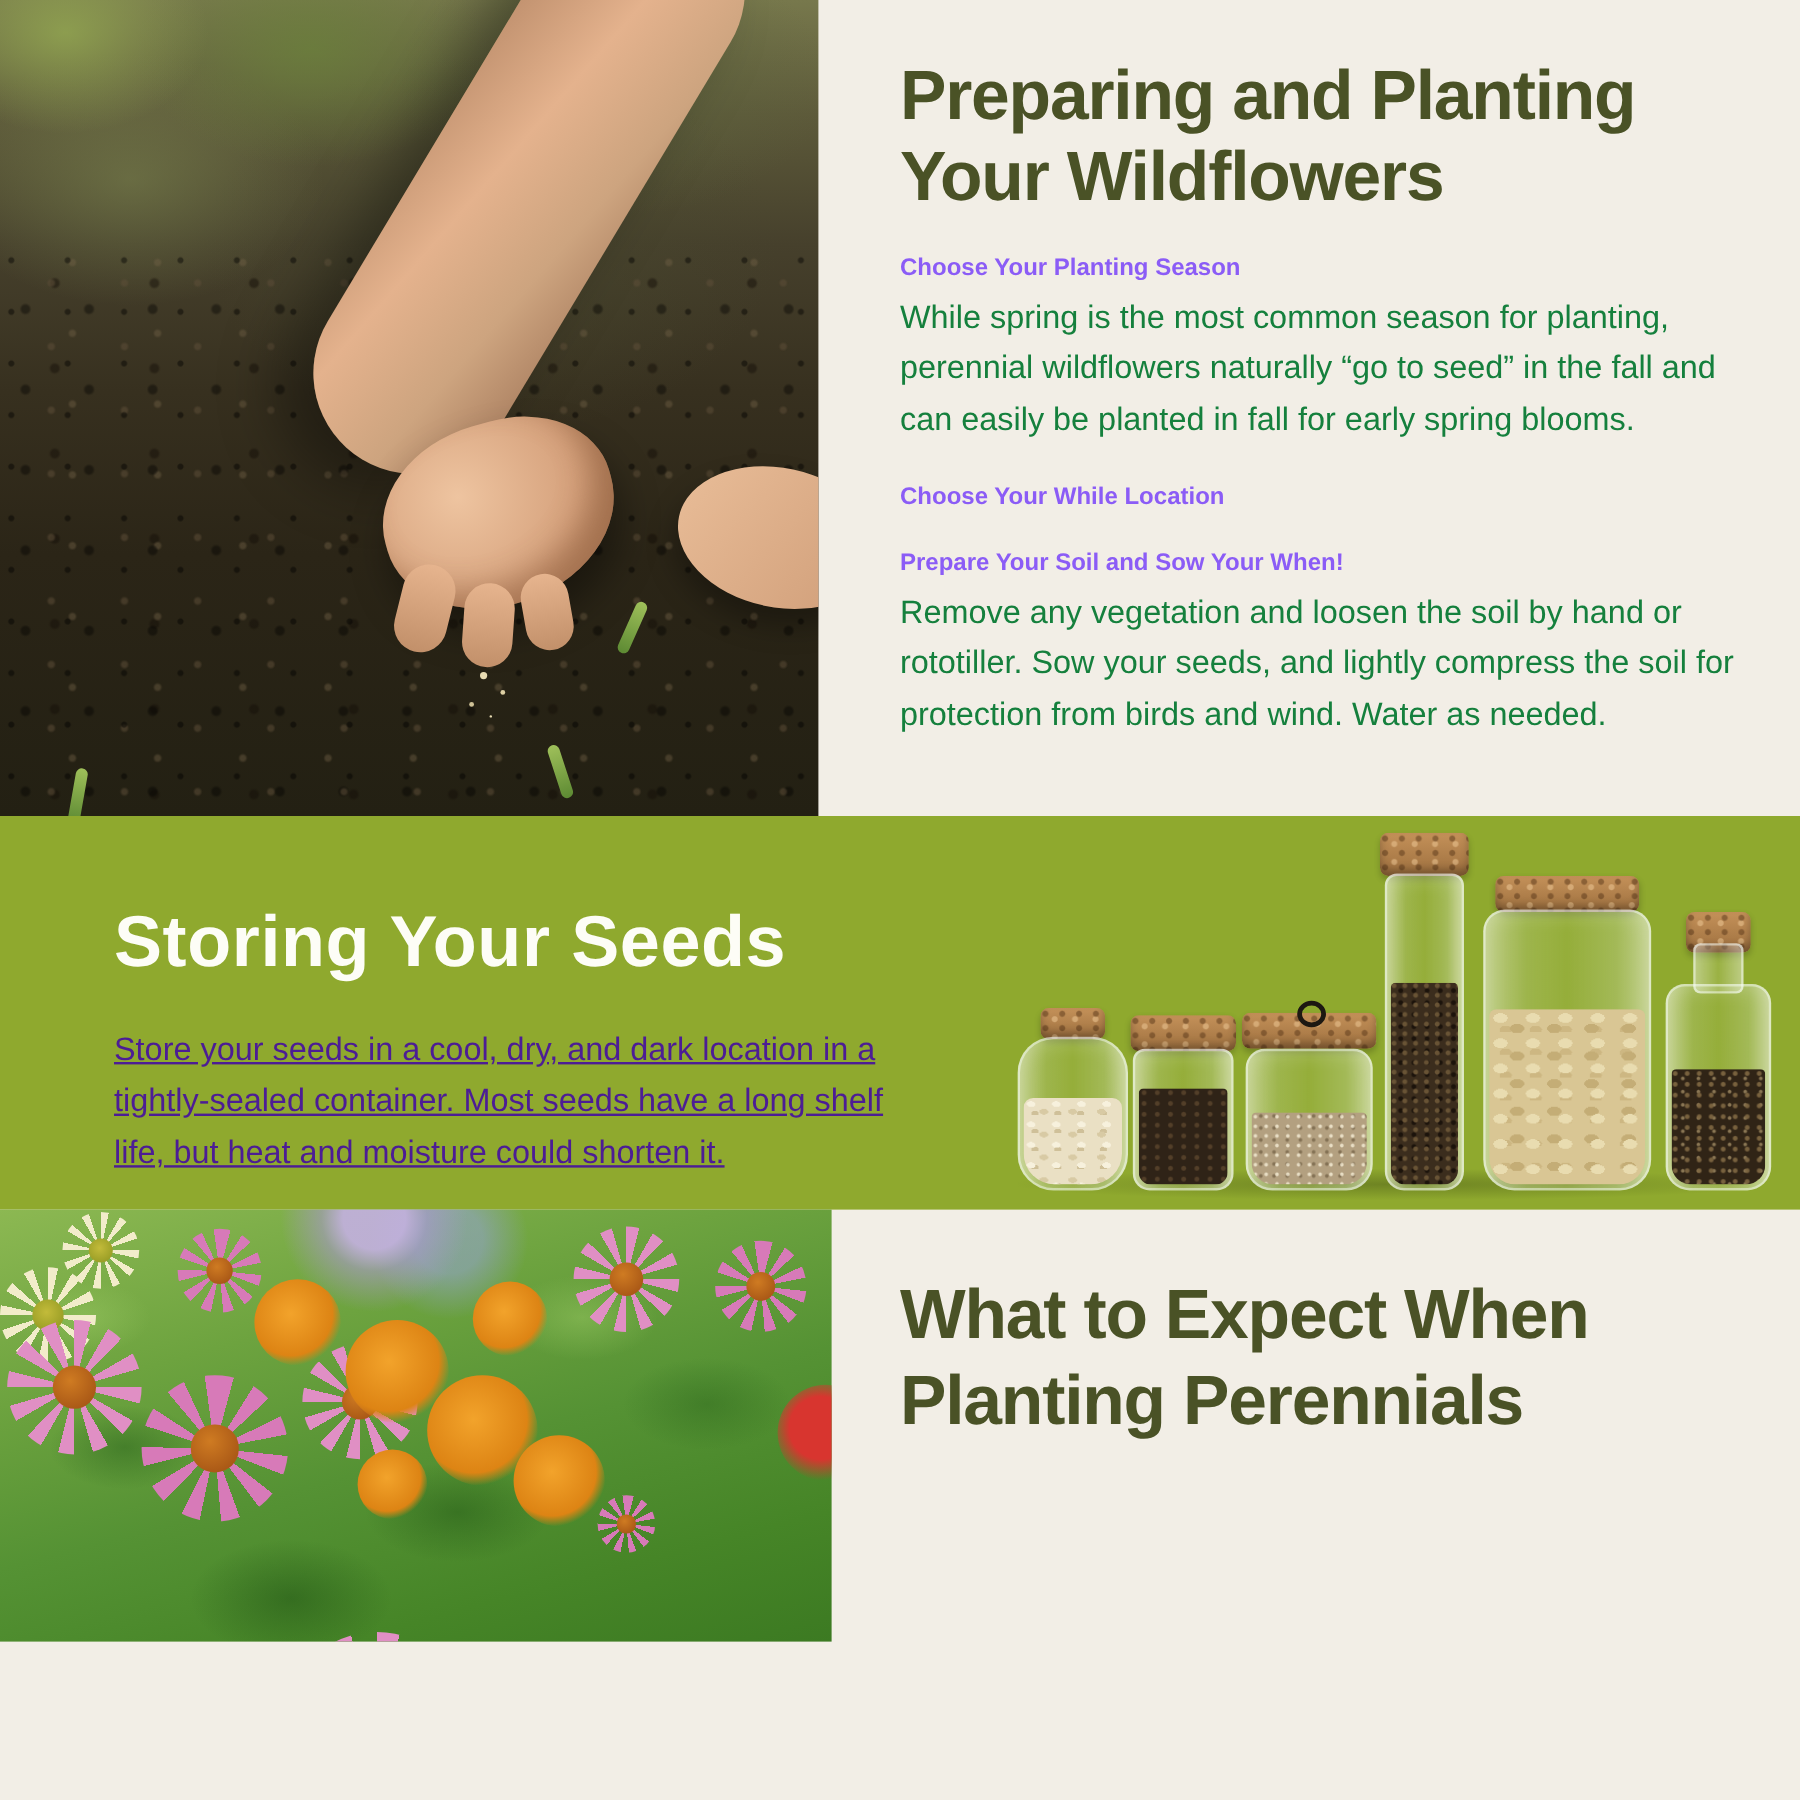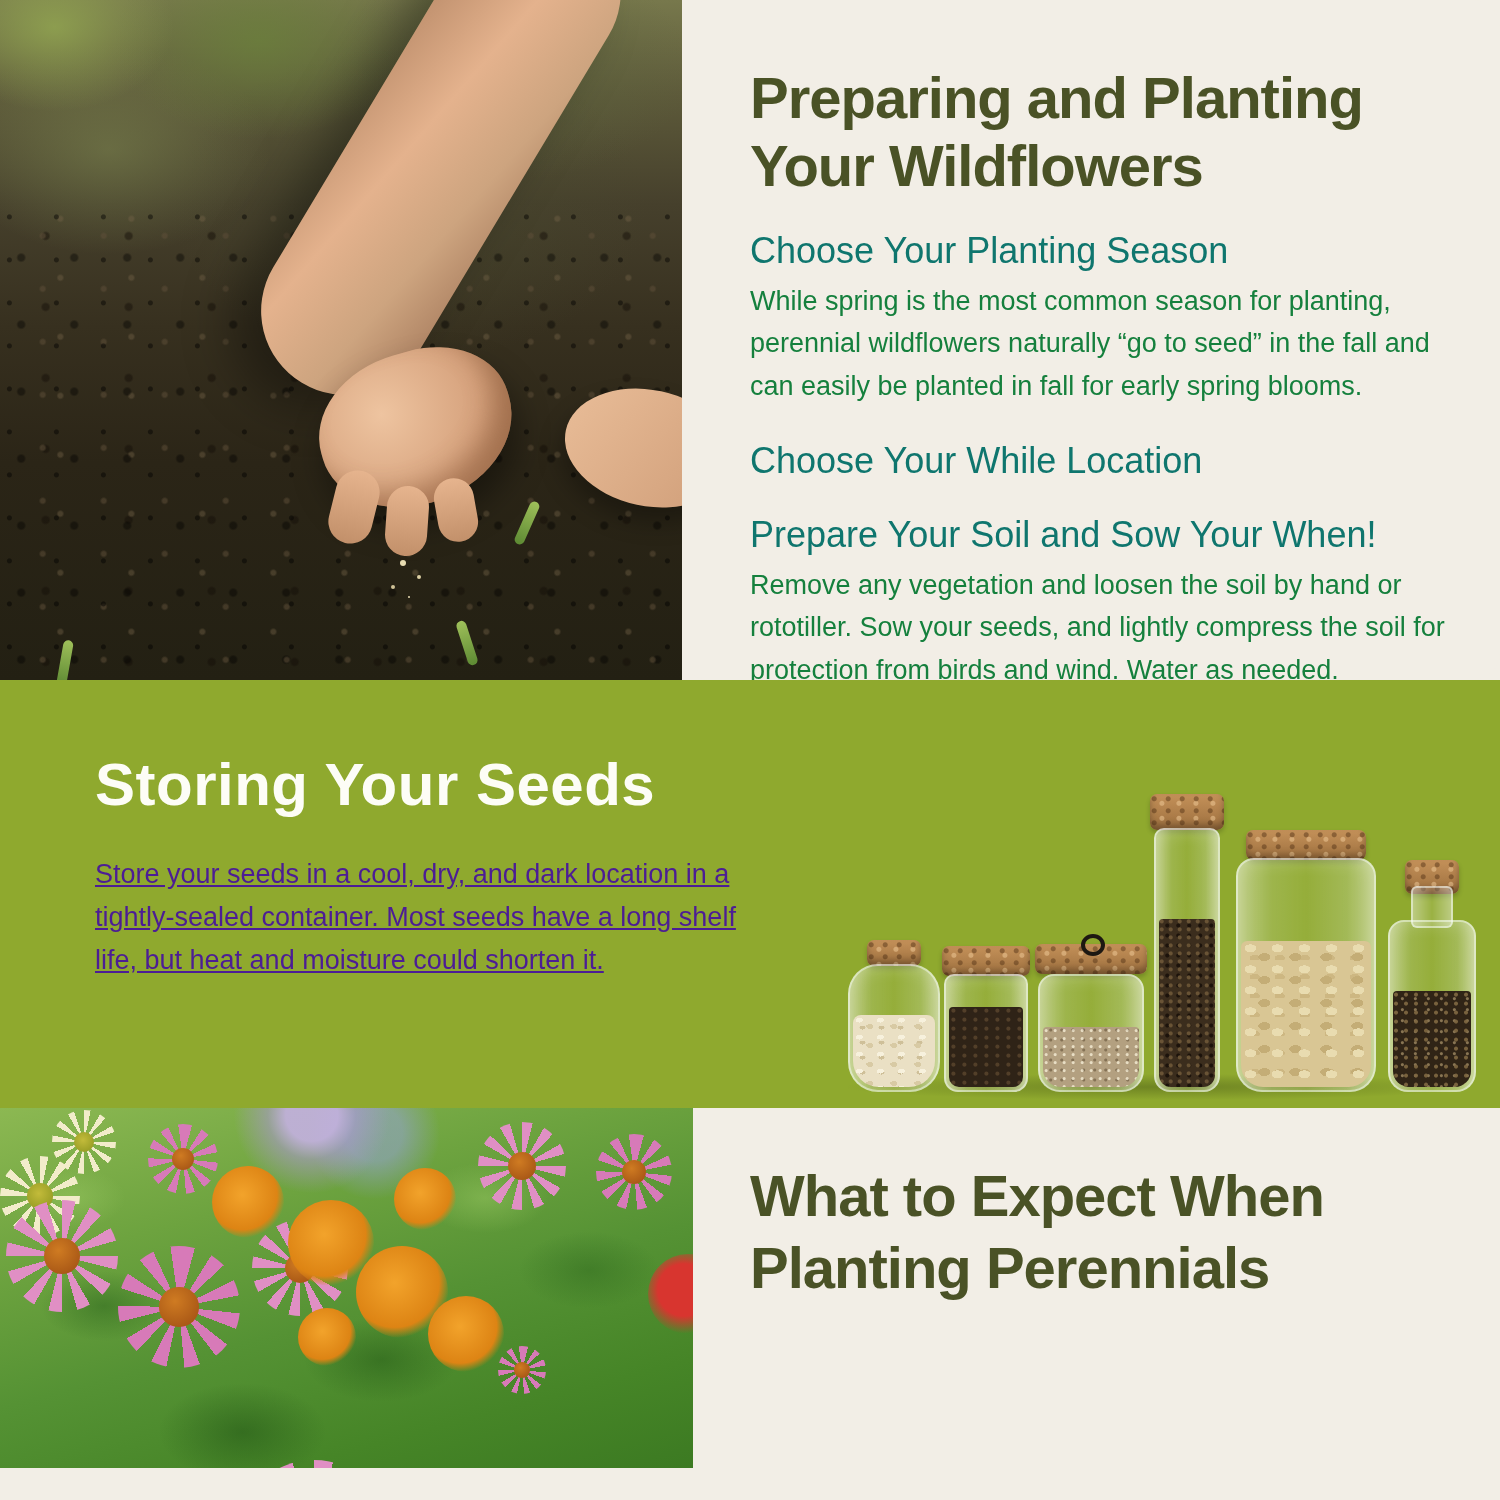--- a/index.html
+++ b/index.html
@@ -2,25 +2,25 @@
 <html><head>
 <meta charset="utf-8">
 <style>
   * { box-sizing: border-box; }
   html,body { margin:0; padding:0; width:1500px; height:1500px; overflow:hidden;
               font-family:"Liberation Sans", sans-serif; background:#f2eee6; }
   .page { width:1500px; height:1500px; display:flex; flex-direction:column; }
 
   
   .top-section { height:680px; display:flex; flex:none; }
-  .top-content { flex:1; background:#f2eee6; padding:64px 30px 0 68px;border-radius:27px; }
+  .top-content { flex:1; background:#f2eee6; padding:46px 30px 0 68px;border-radius:27px; }
   .main-heading { margin:0 0 30px 0; font-size:58px; line-height:1.17; font-weight:bold;
                   color:#4a5226; letter-spacing:-1px; max-width:690px; }
   .subsection { margin-bottom:32px; max-width:700px; }
-  .subsection h3 { margin:0 0 8px 0; font-size:36px; font-weight:normal; color:#0f766e; }
+  .subsection h3 { margin:0 0 8px 0; font-size:20px; font-weight:bold; color:#8b5cf6; }
   .subsection p { margin:0; font-size:27px; line-height:1.58; color:#15803d; }
 
   
   .photo-sowing { width:682px; height:680px; flex:none; position:relative; overflow:hidden;
     background:
       radial-gradient(ellipse 170px 120px at 8% 4%,  rgba(150,172,82,.75), transparent 70%),
       radial-gradient(ellipse 210px 140px at 38% 6%, rgba(106,130,58,.70), transparent 70%),
       radial-gradient(ellipse 260px 160px at 75% 10%, rgba(92,100,62,.55), transparent 70%),
       radial-gradient(ellipse 230px 150px at 16% 22%, rgba(128,138,82,.50), transparent 70%),
       radial-gradient(ellipse 320px 210px at 60% 30%, rgba(72,72,46,.60), transparent 75%),
@@ -53,21 +53,21 @@
   .hand2 { position:absolute; right:-52px; top:390px; width:170px; height:116px; border-radius:50%;
     transform:rotate(12deg); background:linear-gradient(120deg,#e9bd98,#cf9d78);
     box-shadow:0 14px 24px rgba(0,0,0,.3); }
   .sprout { position:absolute; width:10px; height:46px; border-radius:8px;
     background:linear-gradient(180deg,#9fc05a,#5d8a33); }
   .sprout.s1 { right:150px; top:500px; transform:rotate(24deg); }
   .sprout.s2 { right:210px; top:620px; transform:rotate(-18deg); }
   .sprout.s3 { left:60px;  top:640px; transform:rotate(10deg); }
 
   
-  .middle-band { height:428px; flex:none; position:relative; overflow:hidden; background:#8fa92e; }
+  .middle-band { height:328px; flex:none; position:relative; overflow:hidden; background:#8fa92e; }
   .band-text { position:absolute; left:95px; top:70px; width:680px; }
   .band-text h2 { margin:0 0 34px 0; font-size:60px; font-weight:bold; color:#fdfdf6; letter-spacing:.5px; }
   .band-text p  { margin:0; font-size:27px; line-height:1.6; color:#4c1d95; max-width:660px;text-decoration:underline; }
 
   
   .jars { position:absolute; right:32px; bottom:16px; width:620px; height:300px; }
   .jars-shadow { position:absolute; bottom:-8px; left:0; width:100%; height:26px;
     background:radial-gradient(ellipse at 50% 50%, rgba(58,72,16,.38), transparent 72%); }
   .jar { position:absolute; bottom:0; }
   .body { position:absolute; bottom:0; left:0; right:0; overflow:hidden;

